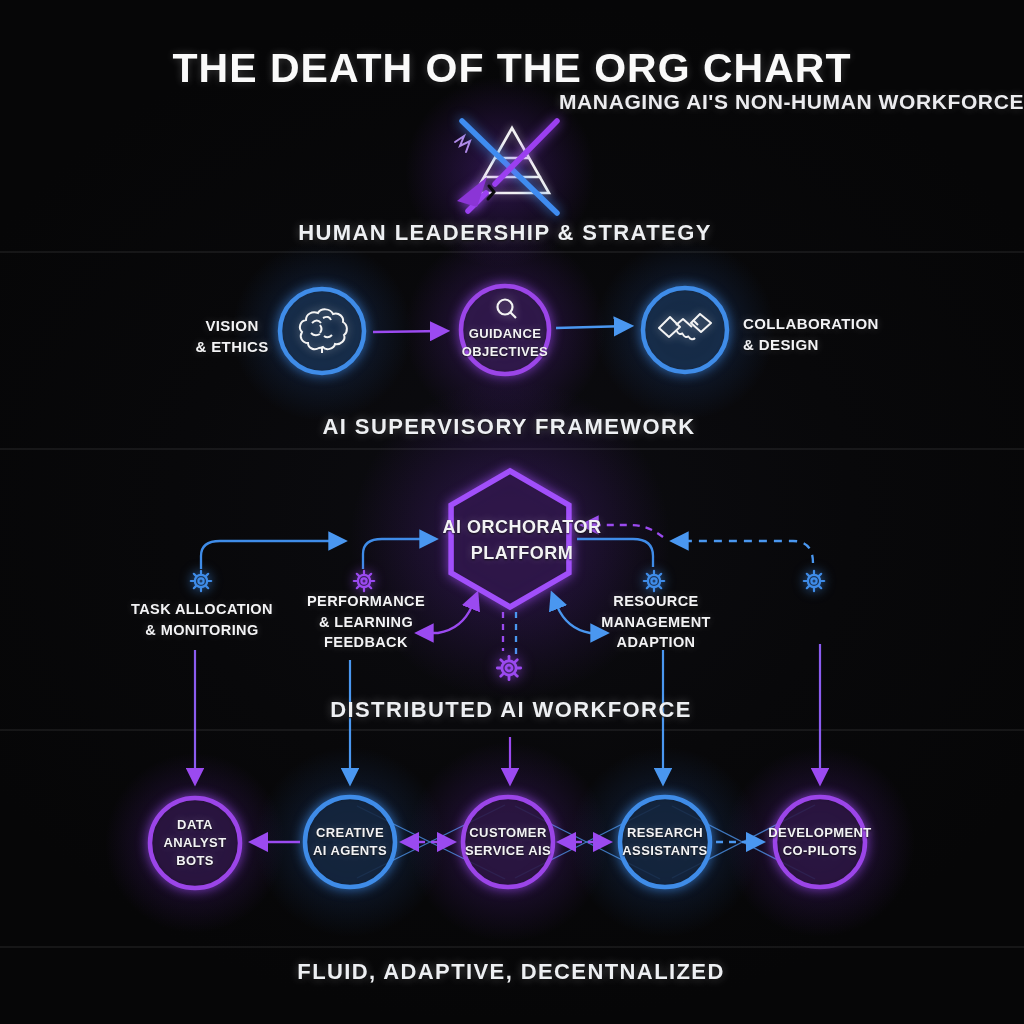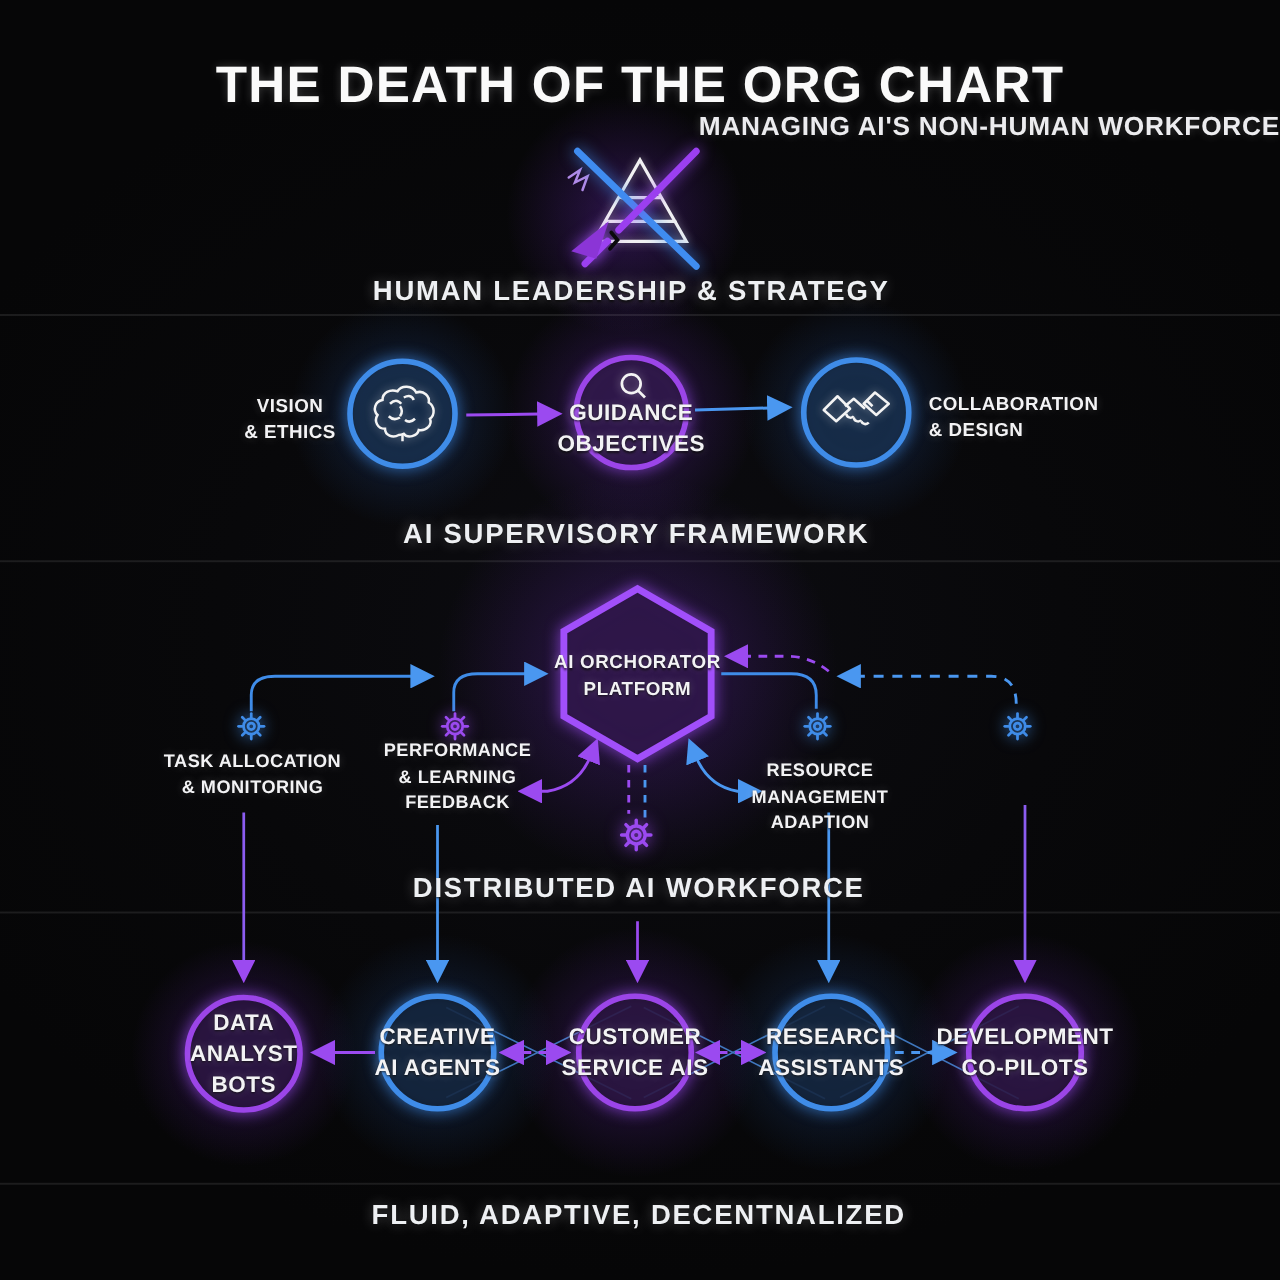--- a/index.html
+++ b/index.html
@@ -12,22 +12,22 @@
   .lbl{
     position:absolute;transform:translate(-50%,-50%);
     text-align:center;white-space:pre-line;
     color:#f3f3f5;font-weight:bold;font-size:14.5px;letter-spacing:.4px;line-height:1.42;
     text-shadow:0 0 8px rgba(255,255,255,.22),0 1px 2px rgba(0,0,0,.85);
   }
   .lbl-left{transform:translateY(-50%);text-align:left;}
   .heading{font-size:22px;letter-spacing:1.4px;color:#eef0f3;text-shadow:0 0 10px rgba(255,255,255,.3),0 1px 2px #000;}
   .title{font-size:41px;letter-spacing:1px;width:1024px;left:512px;color:#fafafa;}
   .subtitle{font-size:21px;letter-spacing:.6px;width:1024px;left:512px;color:#ececef;text-align:right;}
-  .hub-text{font-size:15px;letter-spacing:.5px;}
-  .node-text{font-size:18px;line-height:1.38;}
+  .hub-text{font-size:18px;letter-spacing:.5px;margin-left:12px;}
+  .node-text{font-size:13px;line-height:1.38;}
   .gw-p{filter:drop-shadow(0 0 6px rgba(155,74,240,.85));}
   .gw-b{filter:drop-shadow(0 0 6px rgba(63,140,232,.85));}
   .gw-w{filter:drop-shadow(0 0 4px rgba(255,255,255,.45));}
   .thin{opacity:.78;}
 </style>
 </head>
 <body>
 
 <div class="canvas">
 
@@ -200,21 +200,21 @@
 &amp; DESIGN</div>
 
 <div class="lbl heading" style="left:509px;top:427px;">AI SUPERVISORY FRAMEWORK</div>
 <div class="lbl hub-text" style="left:510px;top:541px;">AI ORCHORATOR
 PLATFORM</div>
 <div class="lbl" style="left:202px;top:620px;">TASK ALLOCATION
 &amp; MONITORING</div>
 <div class="lbl" style="left:366px;top:622px;text-align:center;">PERFORMANCE
 &amp; LEARNING
 FEEDBACK</div>
-<div class="lbl" style="left:656px;top:638px;">RESOURCE
+<div class="lbl" style="left:656px;top:622px;">RESOURCE
 MANAGEMENT
 ADAPTION</div>
 
 <div class="lbl heading" style="left:511px;top:710px;">DISTRIBUTED AI WORKFORCE</div>
 <div class="lbl node-text" style="left:195px;top:843px;">DATA
 ANALYST
 BOTS</div>
 <div class="lbl node-text" style="left:350px;top:842px;">CREATIVE
 AI AGENTS</div>
 <div class="lbl node-text" style="left:508px;top:842px;">CUSTOMER

